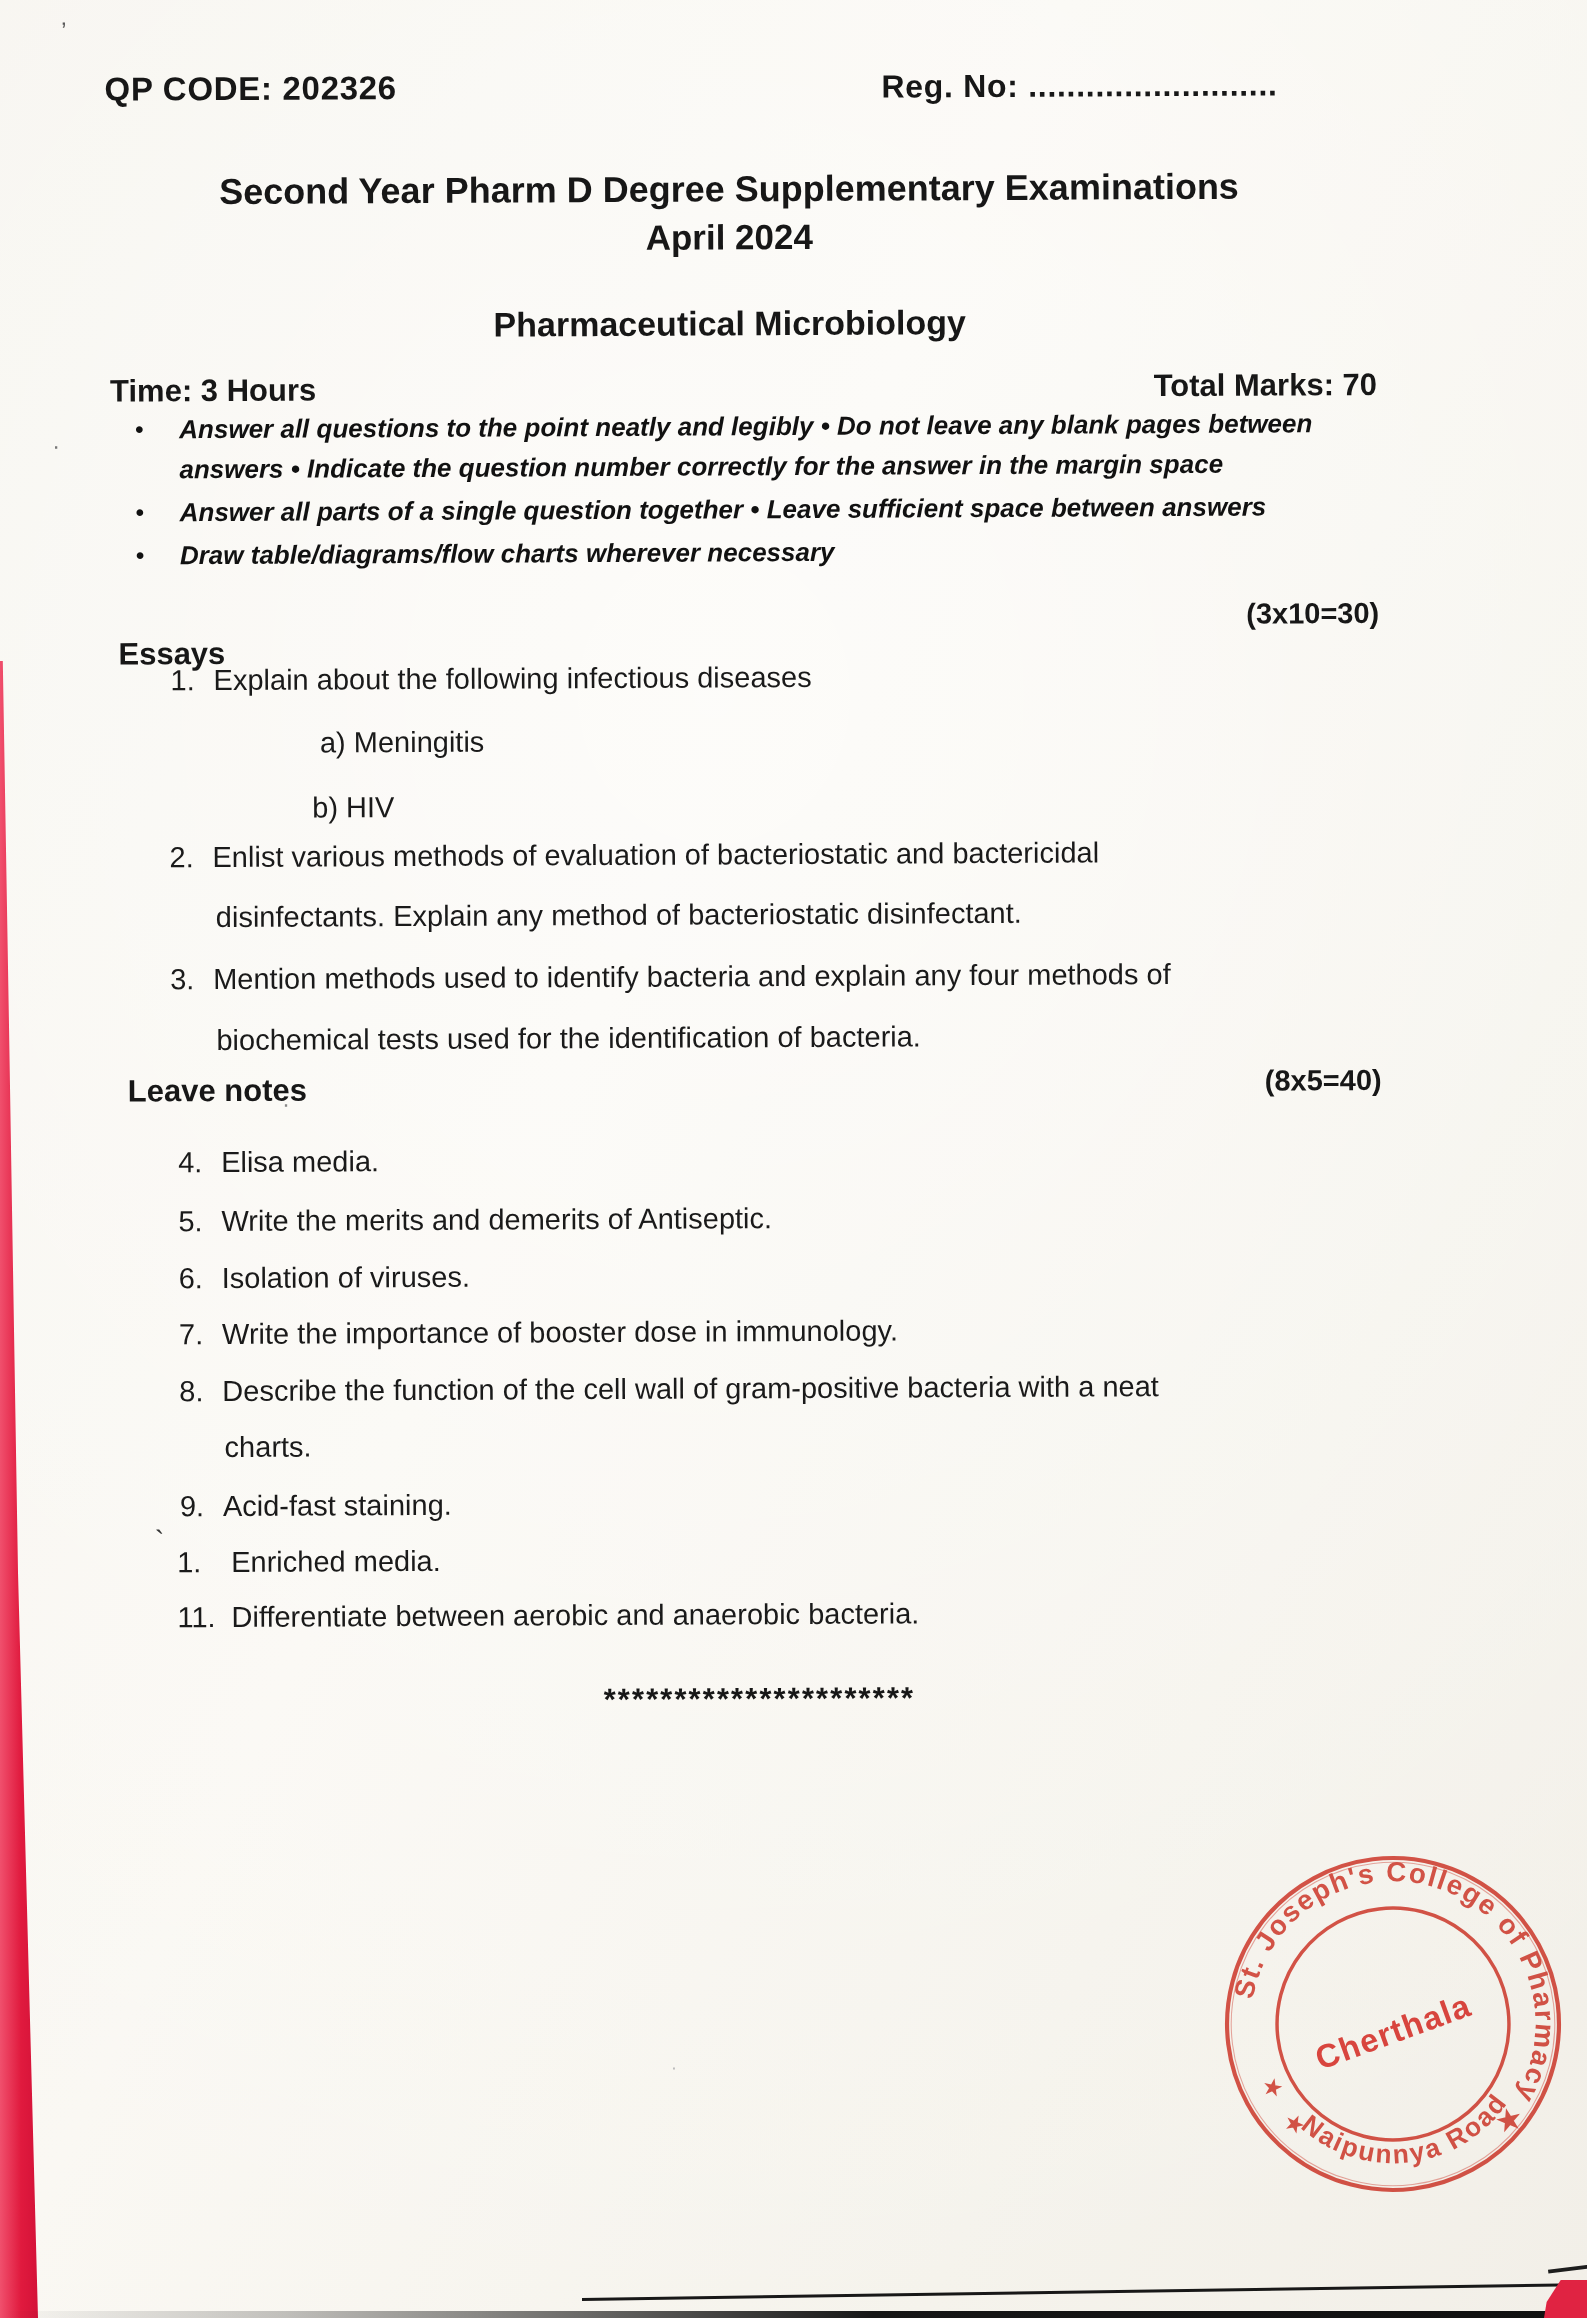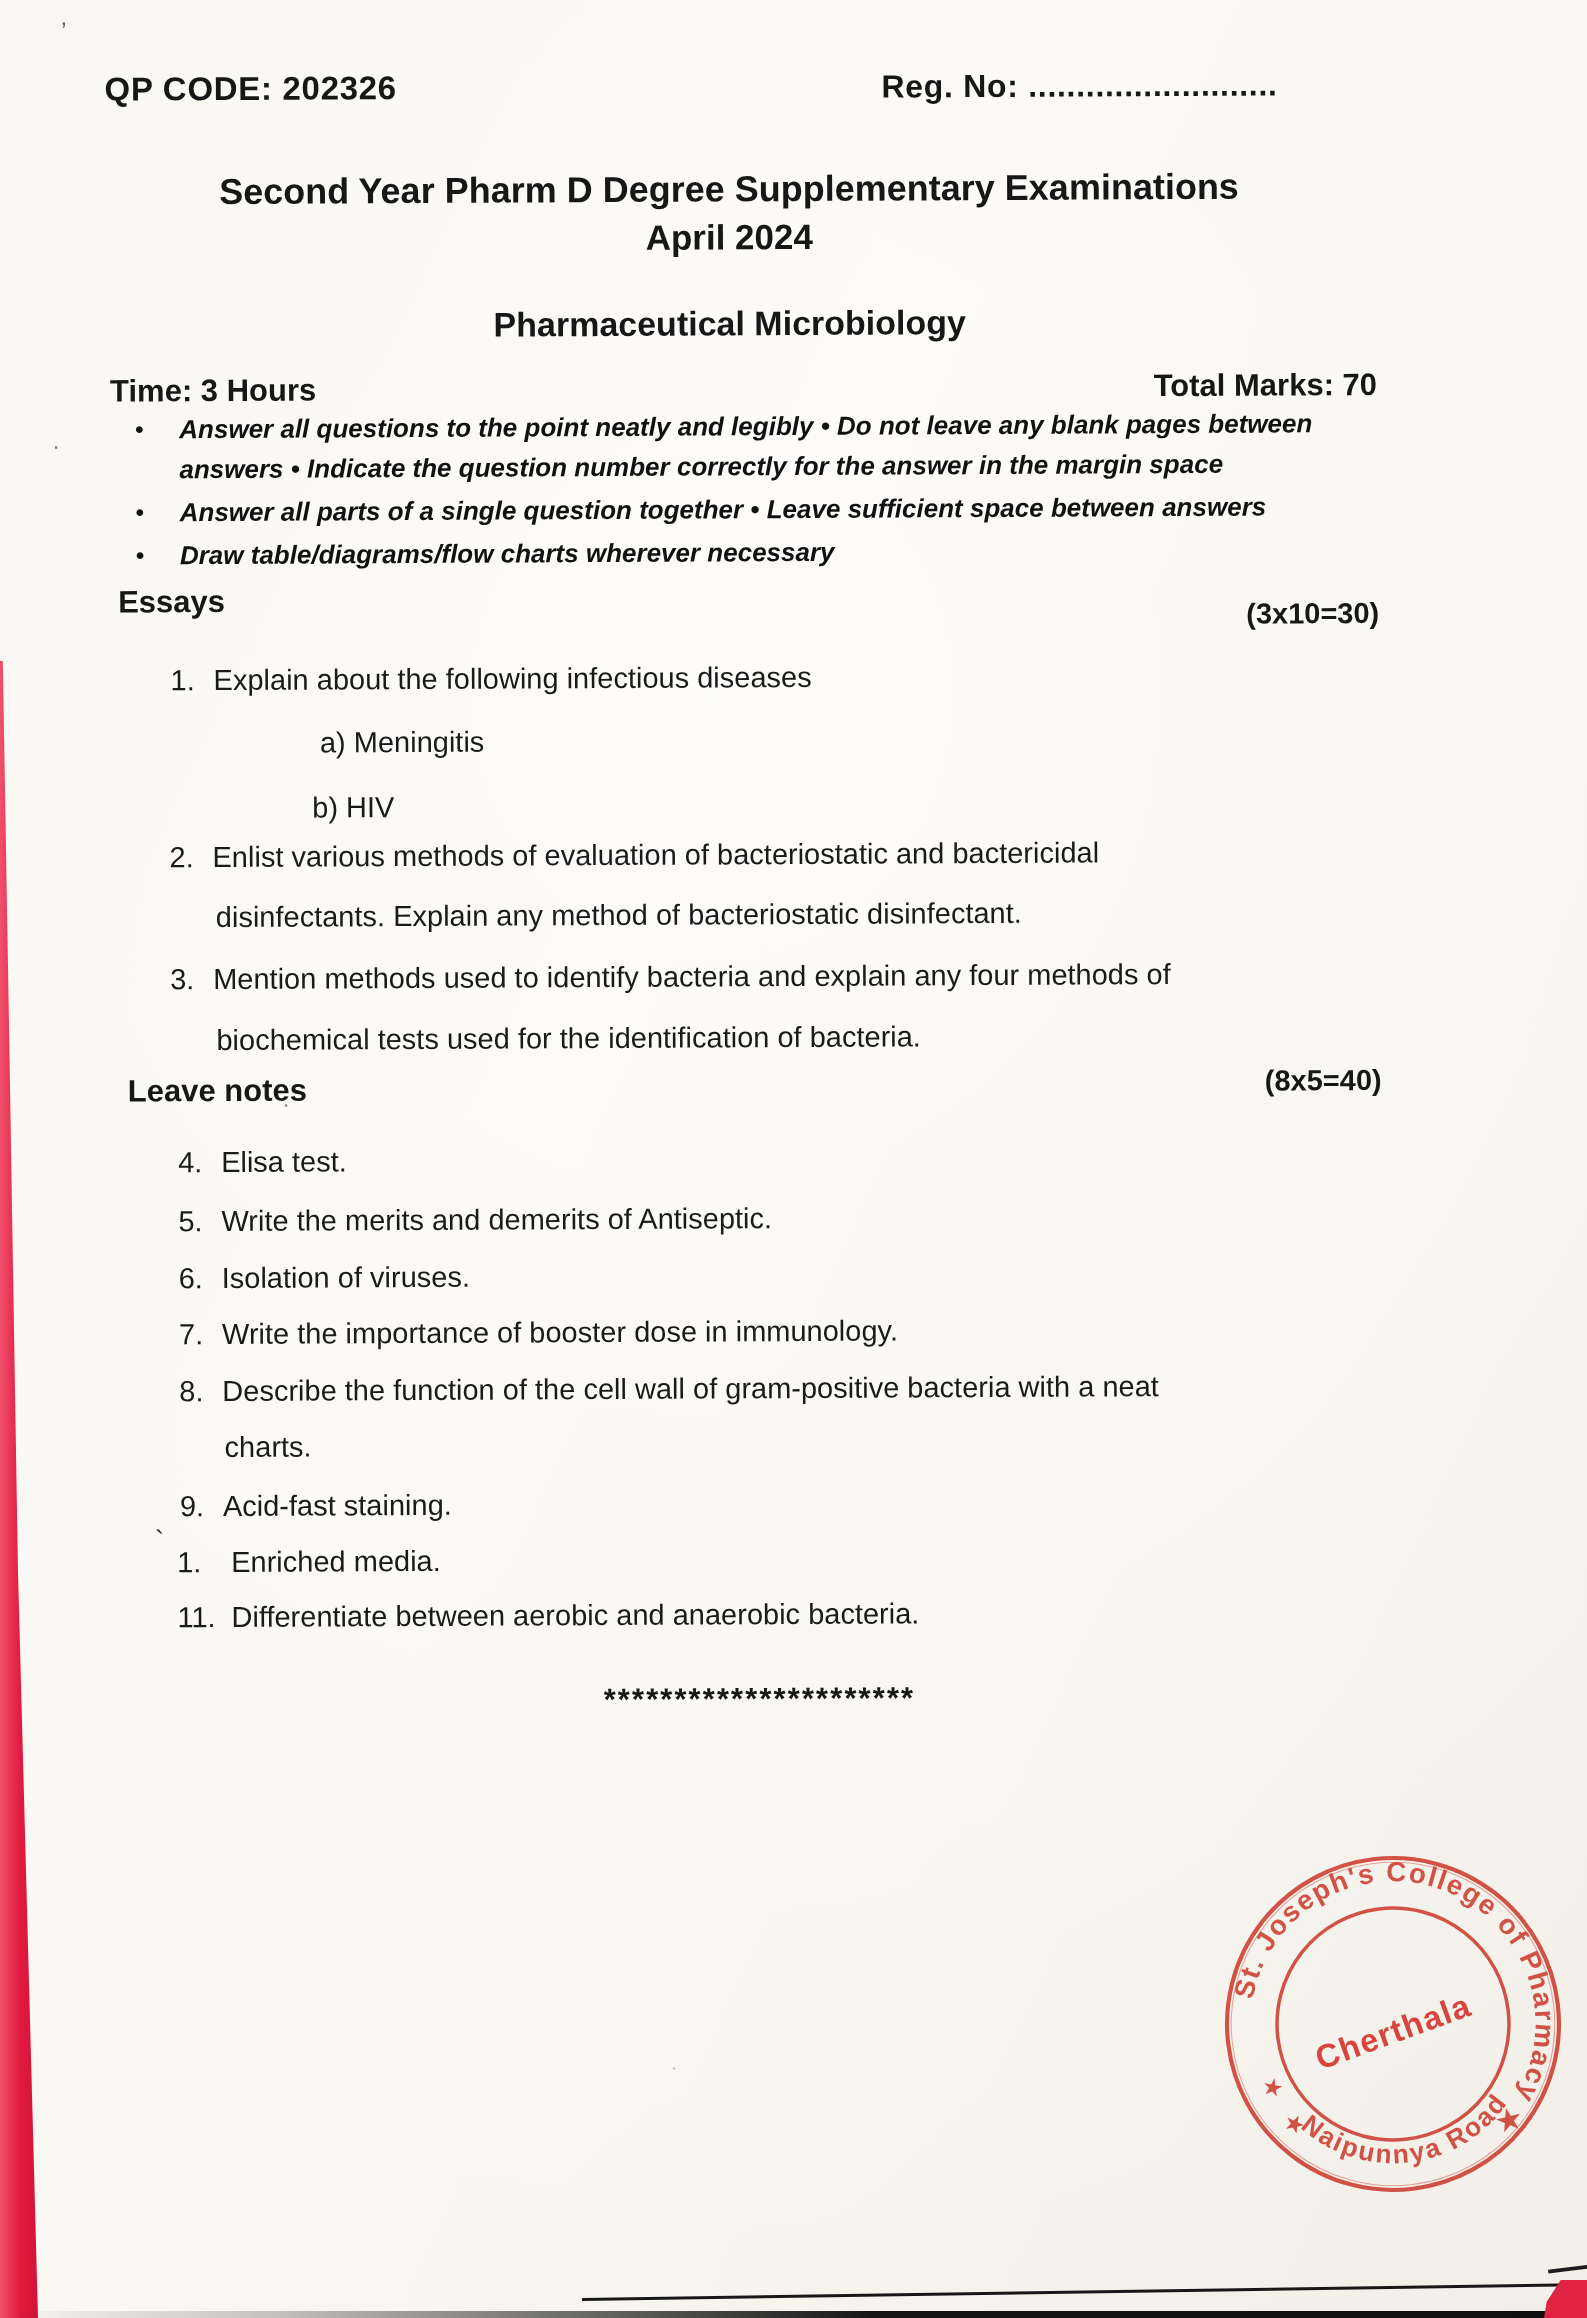--- a/index.html
+++ b/index.html
@@ -118,21 +118,21 @@
         </span>
       </div>
       <div class="instr">
         <span class="bullet">•</span>
         <span class="itext">
           <span>Draw table/diagrams/flow charts wherever necessary</span>
         </span>
       </div>
     </div>
 
-    <div class="abs section-head" style="left:115px; top:581px">Essays</div>
+    <div class="abs section-head" style="left:115px; top:633px">Essays</div>
     <div class="abs section-marks" style="left:1098px; top:600px">(3x10=30)</div>
 
     <div class="qline" style="left:167px; top:661px">
       <span class="qnum">1.</span><span>Explain about the following infectious diseases</span>
     </div>
     <div class="qline" style="left:316px; top:724px">
       <span>a) Meningitis</span>
     </div>
     <div class="qline" style="left:308px; top:789px">
       <span>b) HIV</span>
@@ -149,21 +149,21 @@
       <span class="qnum">3.</span><span>Mention methods used to identify bacteria and explain any four methods of</span>
     </div>
     <div class="qline" style="left:211px; top:1021px">
       <span>biochemical tests used for the identification of bacteria.</span>
     </div>
 
     <div class="abs section-head" style="left:122px; top:1070px">Leave notes</div>
     <div class="abs section-marks" style="left:1098px; top:1067px">(8x5=40)</div>
 
     <div class="qline" style="left:172px; top:1143px">
-      <span class="qnum">4.</span><span>Elisa test.</span>
+      <span class="qnum">4.</span><span>Elisa media.</span>
     </div>
     <div class="qline" style="left:172px; top:1202px">
       <span class="qnum">5.</span><span>Write the merits and demerits of Antiseptic.</span>
     </div>
     <div class="qline" style="left:172px; top:1259px">
       <span class="qnum">6.</span><span>Isolation of viruses.</span>
     </div>
     <div class="qline" style="left:172px; top:1315px">
       <span class="qnum">7.</span><span>Write the importance of booster dose in immunology.</span>
     </div>

